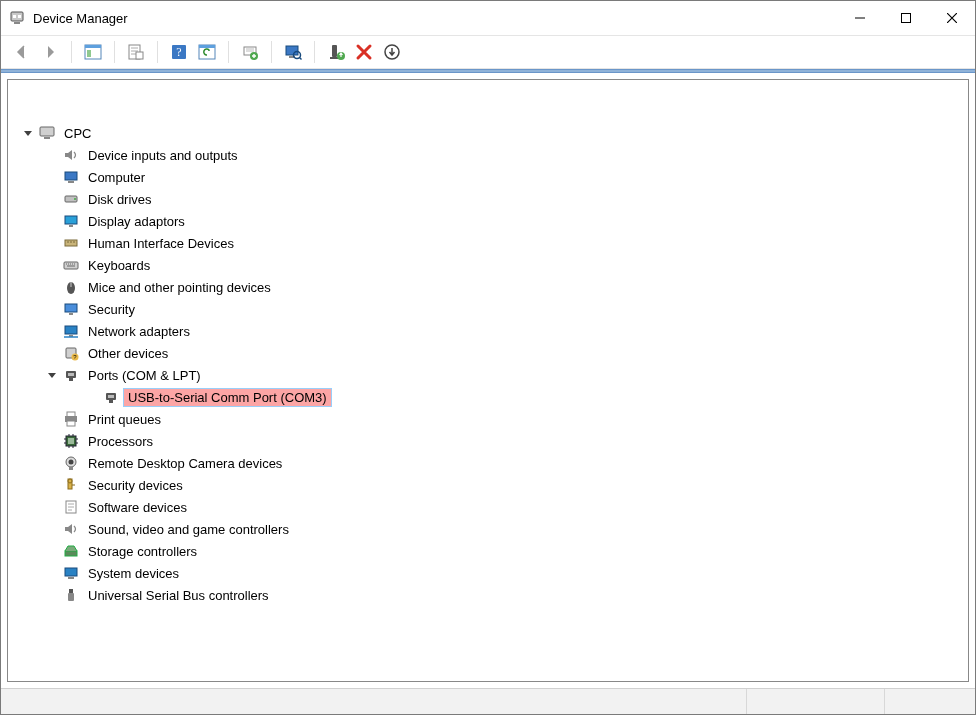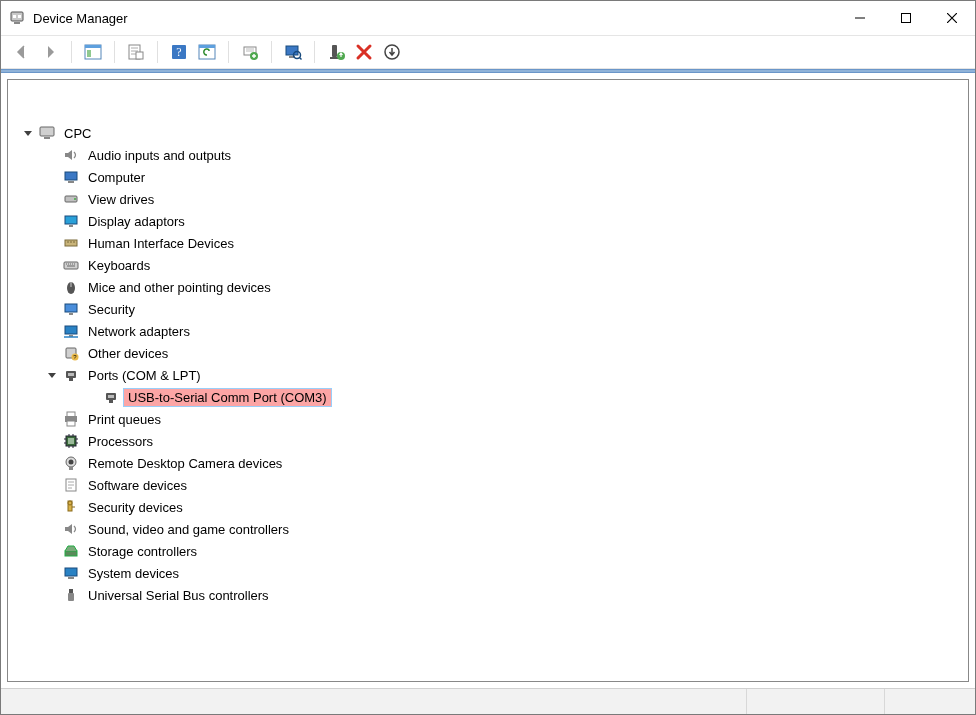--- a/index.html
+++ b/index.html
@@ -294,41 +294,41 @@
             <span class="node-label">CPC</span>
           </div>
           <div class="node depth1">
             <span class="twisty blank"></span>
             <span class="node-icon">
               <svg width="16" height="16" viewBox="0 0 16 16">
                 <path d="M2 6h3l4-3v10l-4-3H2z" fill="#888"></path>
                 <path d="M11 5c2 2 2 4 0 6" fill="none" stroke="#888" stroke-width="1.2"></path>
               </svg>
             </span>
-            <span class="node-label">Audio inputs and outputs</span>
+            <span class="node-label">Device inputs and outputs</span>
           </div>
           <div class="node depth1">
             <span class="twisty blank"></span>
             <span class="node-icon">
               <svg width="16" height="16" viewBox="0 0 16 16">
                 <rect x="2" y="3" width="12" height="8" fill="#3b78c4" stroke="#184a7d"></rect>
                 <rect x="5" y="12" width="6" height="2" fill="#888"></rect>
               </svg>
             </span>
             <span class="node-label">Computer</span>
           </div>
           <div class="node depth1">
             <span class="twisty blank"></span>
             <span class="node-icon">
               <svg width="16" height="16" viewBox="0 0 16 16">
                 <rect x="2" y="5" width="12" height="6" rx="1" fill="#c0c0c0" stroke="#666"></rect>
                 <circle cx="12" cy="8" r="1" fill="#4a4"></circle>
               </svg>
             </span>
-            <span class="node-label">View drives</span>
+            <span class="node-label">Disk drives</span>
           </div>
           <div class="node depth1">
             <span class="twisty blank"></span>
             <span class="node-icon">
               <svg width="16" height="16" viewBox="0 0 16 16">
                 <rect x="2" y="3" width="12" height="8" fill="#2aa0d8" stroke="#184a7d"></rect>
                 <rect x="6" y="12" width="4" height="2" fill="#888"></rect>
               </svg>
             </span>
             <span class="node-label">Display adaptors</span>
@@ -451,36 +451,36 @@
                 <circle cx="8" cy="7" r="2.5" fill="#444"></circle>
                 <rect x="6" y="12" width="4" height="3" fill="#888"></rect>
               </svg>
             </span>
             <span class="node-label">Remote Desktop Camera devices</span>
           </div>
           <div class="node depth1">
             <span class="twisty blank"></span>
             <span class="node-icon">
               <svg width="16" height="16" viewBox="0 0 16 16">
-                <rect x="3" y="2" width="10" height="12" fill="#fff" stroke="#888"></rect>
-                <path d="M5 5h6M5 8h6M5 11h4" stroke="#aaa"></path>
-              </svg>
-            </span>
-            <span class="node-label">Software devices</span>
-          </div>
-          <div class="node depth1">
-            <span class="twisty blank"></span>
-            <span class="node-icon">
-              <svg width="16" height="16" viewBox="0 0 16 16">
                 <rect x="5" y="2" width="4" height="10" fill="#d9b24a" stroke="#8a6a1a"></rect>
                 <circle cx="7" cy="4" r="2" fill="#d9b24a" stroke="#8a6a1a"></circle>
                 <path d="M9 8h3" stroke="#8a6a1a"></path>
               </svg>
             </span>
             <span class="node-label">Security devices</span>
+          </div>
+          <div class="node depth1">
+            <span class="twisty blank"></span>
+            <span class="node-icon">
+              <svg width="16" height="16" viewBox="0 0 16 16">
+                <rect x="3" y="2" width="10" height="12" fill="#fff" stroke="#888"></rect>
+                <path d="M5 5h6M5 8h6M5 11h4" stroke="#aaa"></path>
+              </svg>
+            </span>
+            <span class="node-label">Software devices</span>
           </div>
           <div class="node depth1">
             <span class="twisty blank"></span>
             <span class="node-icon">
               <svg width="16" height="16" viewBox="0 0 16 16">
                 <path d="M2 6h3l4-3v10l-4-3H2z" fill="#888"></path>
                 <path d="M11 5c2 2 2 4 0 6" fill="none" stroke="#888" stroke-width="1.2"></path>
               </svg>
             </span>
             <span class="node-label">Sound, video and game controllers</span>

